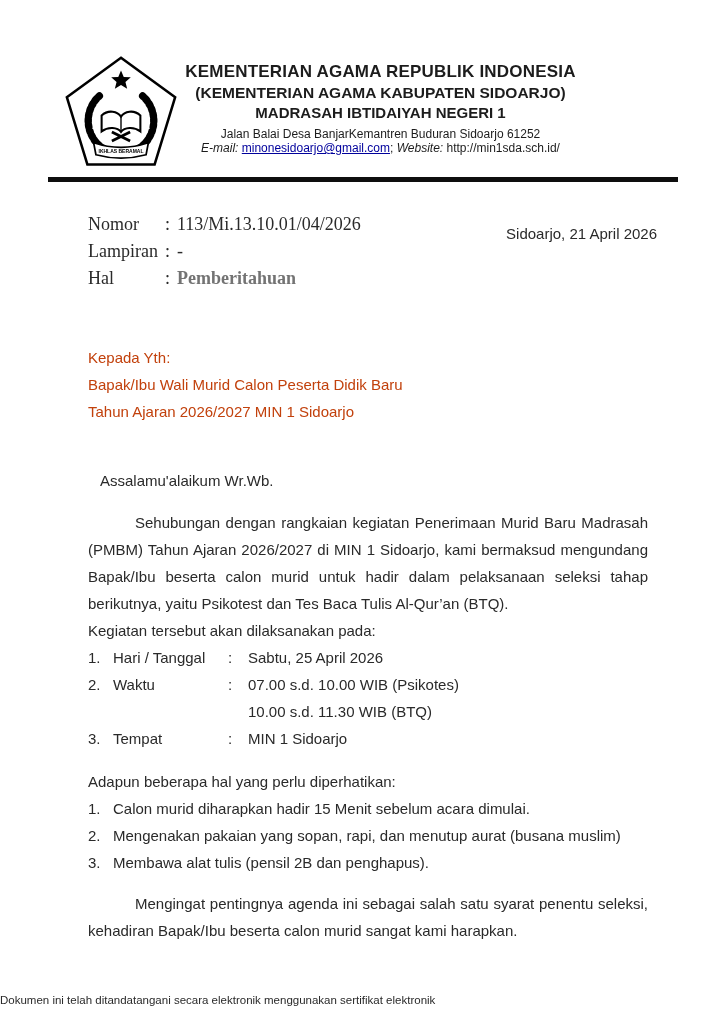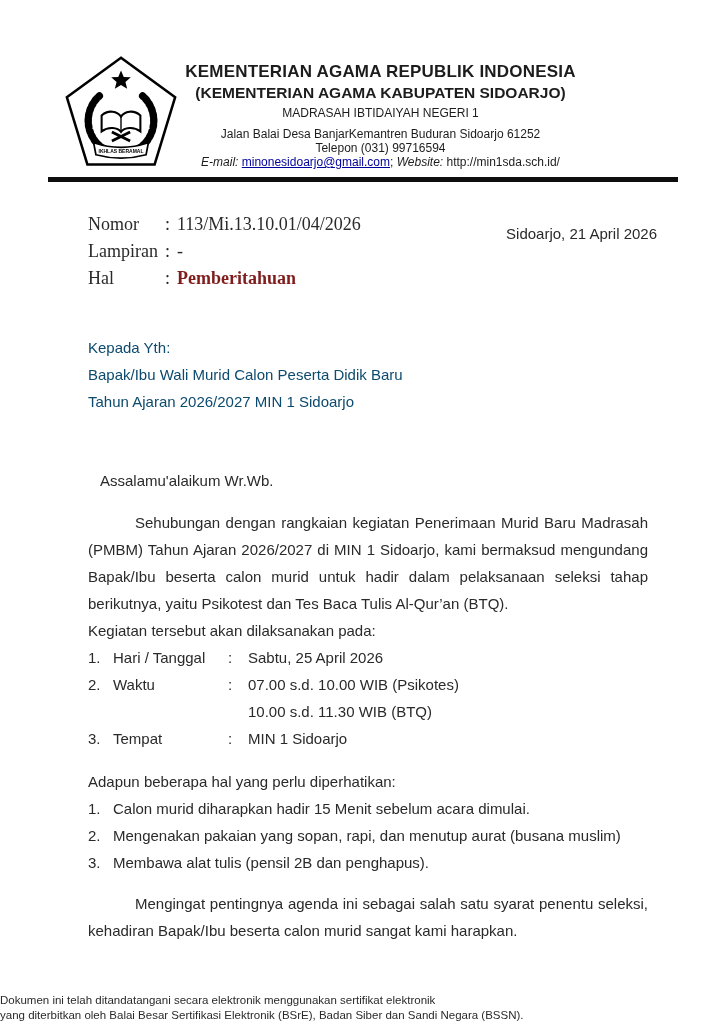--- a/index.html
+++ b/index.html
@@ -6,38 +6,38 @@
   .page {
     position:relative; width:725px; height:1024px; background:#ffffff;
     font-family:"Liberation Sans", sans-serif; color:#232323; overflow:hidden;margin-top:30px;
   }
 
   
   .lh-logo { position:absolute; left:64px; top:25px; width:114px; height:114px; }
   .lh-text { position:absolute; left:148px; top:31px; width:465px; text-align:center; color:#1c1c1c; }
   .lh-ministry { font-size:17px; font-weight:bold; line-height:21px; letter-spacing:.2px; }
   .lh-office   { font-size:15.5px; font-weight:bold; line-height:21px; }
-  .lh-school   { font-size:12px; font-weight:normal; line-height:20px; }
+  .lh-school   { font-size:15px; font-weight:bold; line-height:20px; }
   .lh-address  { font-size:12px; line-height:14px; margin-top:4px; }
   .lh-phone    { font-size:12px; line-height:14px; }
   .lh-contact  { font-size:12px; line-height:14px; }
   .lh-contact em { font-style:italic; }
   .email-link { color:#00009c; text-decoration:underline; cursor:pointer; }
   .rule { position:absolute; left:48px; top:147px; width:630px; height:5px; background:#0e0e0e; }
 
   
   .meta { position:absolute; left:88px; top:184px; font-size:18px; color:#2a2a2a;font-family:Liberation Serif, serif; }
   .meta-row { display:flex; height:27px; }
   .m-label { width:77px; }
   .m-sep { width:12px; }
-  .m-value.bold { font-weight:bold; color:#7f1d1d; }
+  .m-value.bold { font-weight:bold; color:#737373; }
   .dateline { position:absolute; top:195px; right:68px; font-size:15px; color:#2a2a2a; }
 
   
-  .recipient { position:absolute; left:88px; top:304px; font-size:15px; line-height:27px; color:#0c4a6e; }
+  .recipient { position:absolute; left:88px; top:314px; font-size:15px; line-height:27px; color:#c2410c; }
   .salutation { position:absolute; left:100px; top:442px; font-size:15px; color:#2a2a2a; }
 
   
   .letter-body { position:absolute; left:88px; top:479px; width:560px; font-size:15px; line-height:27px; color:#2a2a2a; }
   .para { margin:0; text-align:justify; text-indent:47px; }
   .intro { margin:0; }
   .sched-row { display:flex; }
   .s-no { width:25px; flex:none; }
   .s-label { width:115px; flex:none; }
   .s-sep { width:20px; flex:none; }
@@ -70,21 +70,20 @@
       <path d="M26,77 Q50,85 74,77 L72,87.5 Q50,93.5 28,87.5 Z" fill="#ffffff" stroke="#000000" stroke-width="1.5"></path>
       <text x="50" y="85.8" text-anchor="middle" font-size="4.4" font-weight="bold" font-family="Liberation Sans, sans-serif">IKHLAS BERAMAL</text>
     </svg>
   </div>
 
   <div class="lh-text">
     <div class="lh-ministry">KEMENTERIAN AGAMA REPUBLIK INDONESIA</div>
     <div class="lh-office">(KEMENTERIAN AGAMA KABUPATEN SIDOARJO)</div>
     <div class="lh-school">MADRASAH IBTIDAIYAH NEGERI 1</div>
     <div class="lh-address">Jalan Balai Desa BanjarKemantren Buduran Sidoarjo 61252</div>
-    <div class="lh-phone">Telepon (031) 99716594</div>
     <div class="lh-contact">
       <em>E-mail:</em>
       <a class="email-link">minonesidoarjo@gmail.com</a><span>;</span>
       <em>Website:</em>
       <span>http://min1sda.sch.id/</span>
     </div>
   </div>
 
   <div class="rule"></div>
 
@@ -157,17 +156,16 @@
     <div class="note-row">
       <span class="n-no">3.</span>
       <span class="n-text">Membawa alat tulis (pensil 2B dan penghapus).</span>
     </div>
 
     <p class="para closing">Mengingat pentingnya agenda ini sebagai salah satu syarat penentu seleksi, kehadiran Bapak/Ibu beserta calon murid sangat kami harapkan.</p>
   </div>
 
   <div class="footer">
     <div>Dokumen ini telah ditandatangani secara elektronik menggunakan sertifikat elektronik</div>
-    <div>yang diterbitkan oleh Balai Besar Sertifikasi Elektronik (BSrE), Badan Siber dan Sandi Negara (BSSN).</div>
   </div>
 
   <div class="bottom-edge"></div>
 </div>
 
 </body></html>

